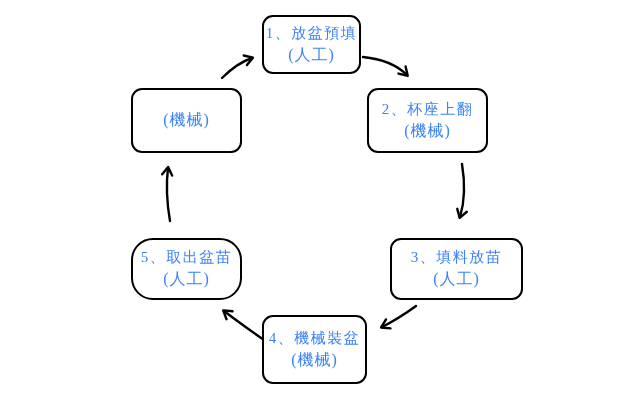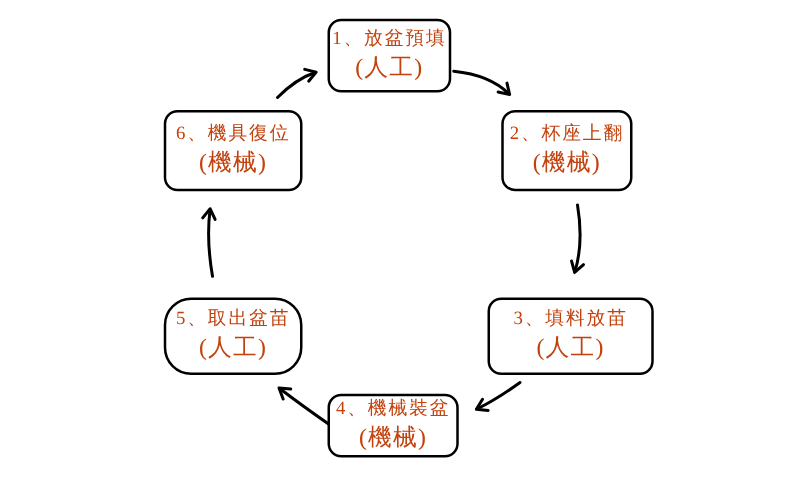--- a/index.html
+++ b/index.html
@@ -7,21 +7,21 @@
     padding: 0;
     background: #ffffff;
   }
   .canvas {
     position: relative;
     width: 630px;
     height: 400px;
     background: #ffffff;
     overflow: hidden;
     font-family: "Liberation Serif", "DejaVu Serif", serif;
-    color: #c2410c;
+    color: #3b82f6;
   }
   .arrow-layer {
     position: absolute;
     left: 0;
     top: 0;
     width: 630px;
     height: 400px;
   }
   .step-box {
     position: absolute;
@@ -35,30 +35,30 @@
     justify-content: center;
     text-align: center;
   }
   .step-label {
     font-size: 15px;
     letter-spacing: 1.5px;
     line-height: 1.4;
     white-space: nowrap;
   }
   .step-actor {
-    font-size: 19px;
+    font-size: 16px;
     letter-spacing: 1px;
     line-height: 1.4;
     white-space: nowrap;
   }
   
   .box-1 { left: 262px; top: 15px;  width: 99px;  height: 59px; }
-  .box-2 { left: 401px; top: 88px;  width: 105px; height: 65px; }
+  .box-2 { left: 367px; top: 88px;  width: 121px; height: 65px; }
   .box-3 { left: 390px; top: 238px; width: 133px; height: 62px; }
-  .box-4 { left: 262px; top: 315px; width: 105px; height: 51px; }
+  .box-4 { left: 262px; top: 315px; width: 105px; height: 69px; }
   .box-5 { left: 131px; top: 238px; width: 111px; height: 62px; border-radius: 22px; }
   .box-6 { left: 131px; top: 88px;  width: 111px; height: 65px; }
 </style>
 </head>
 <body>
 
 <div class="canvas">
 
   <svg class="arrow-layer" width="630" height="400" viewBox="0 0 630 400" xmlns="http://www.w3.org/2000/svg">
     <defs>
@@ -93,17 +93,16 @@
     <div class="step-label">4、機械裝盆</div>
     <div class="step-actor">(機械)</div>
   </div>
 
   <div class="step-box box-5">
     <div class="step-label">5、取出盆苗</div>
     <div class="step-actor">(人工)</div>
   </div>
 
   <div class="step-box box-6">
-    <div class="step-label">6、機具復位</div>
     <div class="step-actor">(機械)</div>
   </div>
 
 </div>
 
 </body></html>

